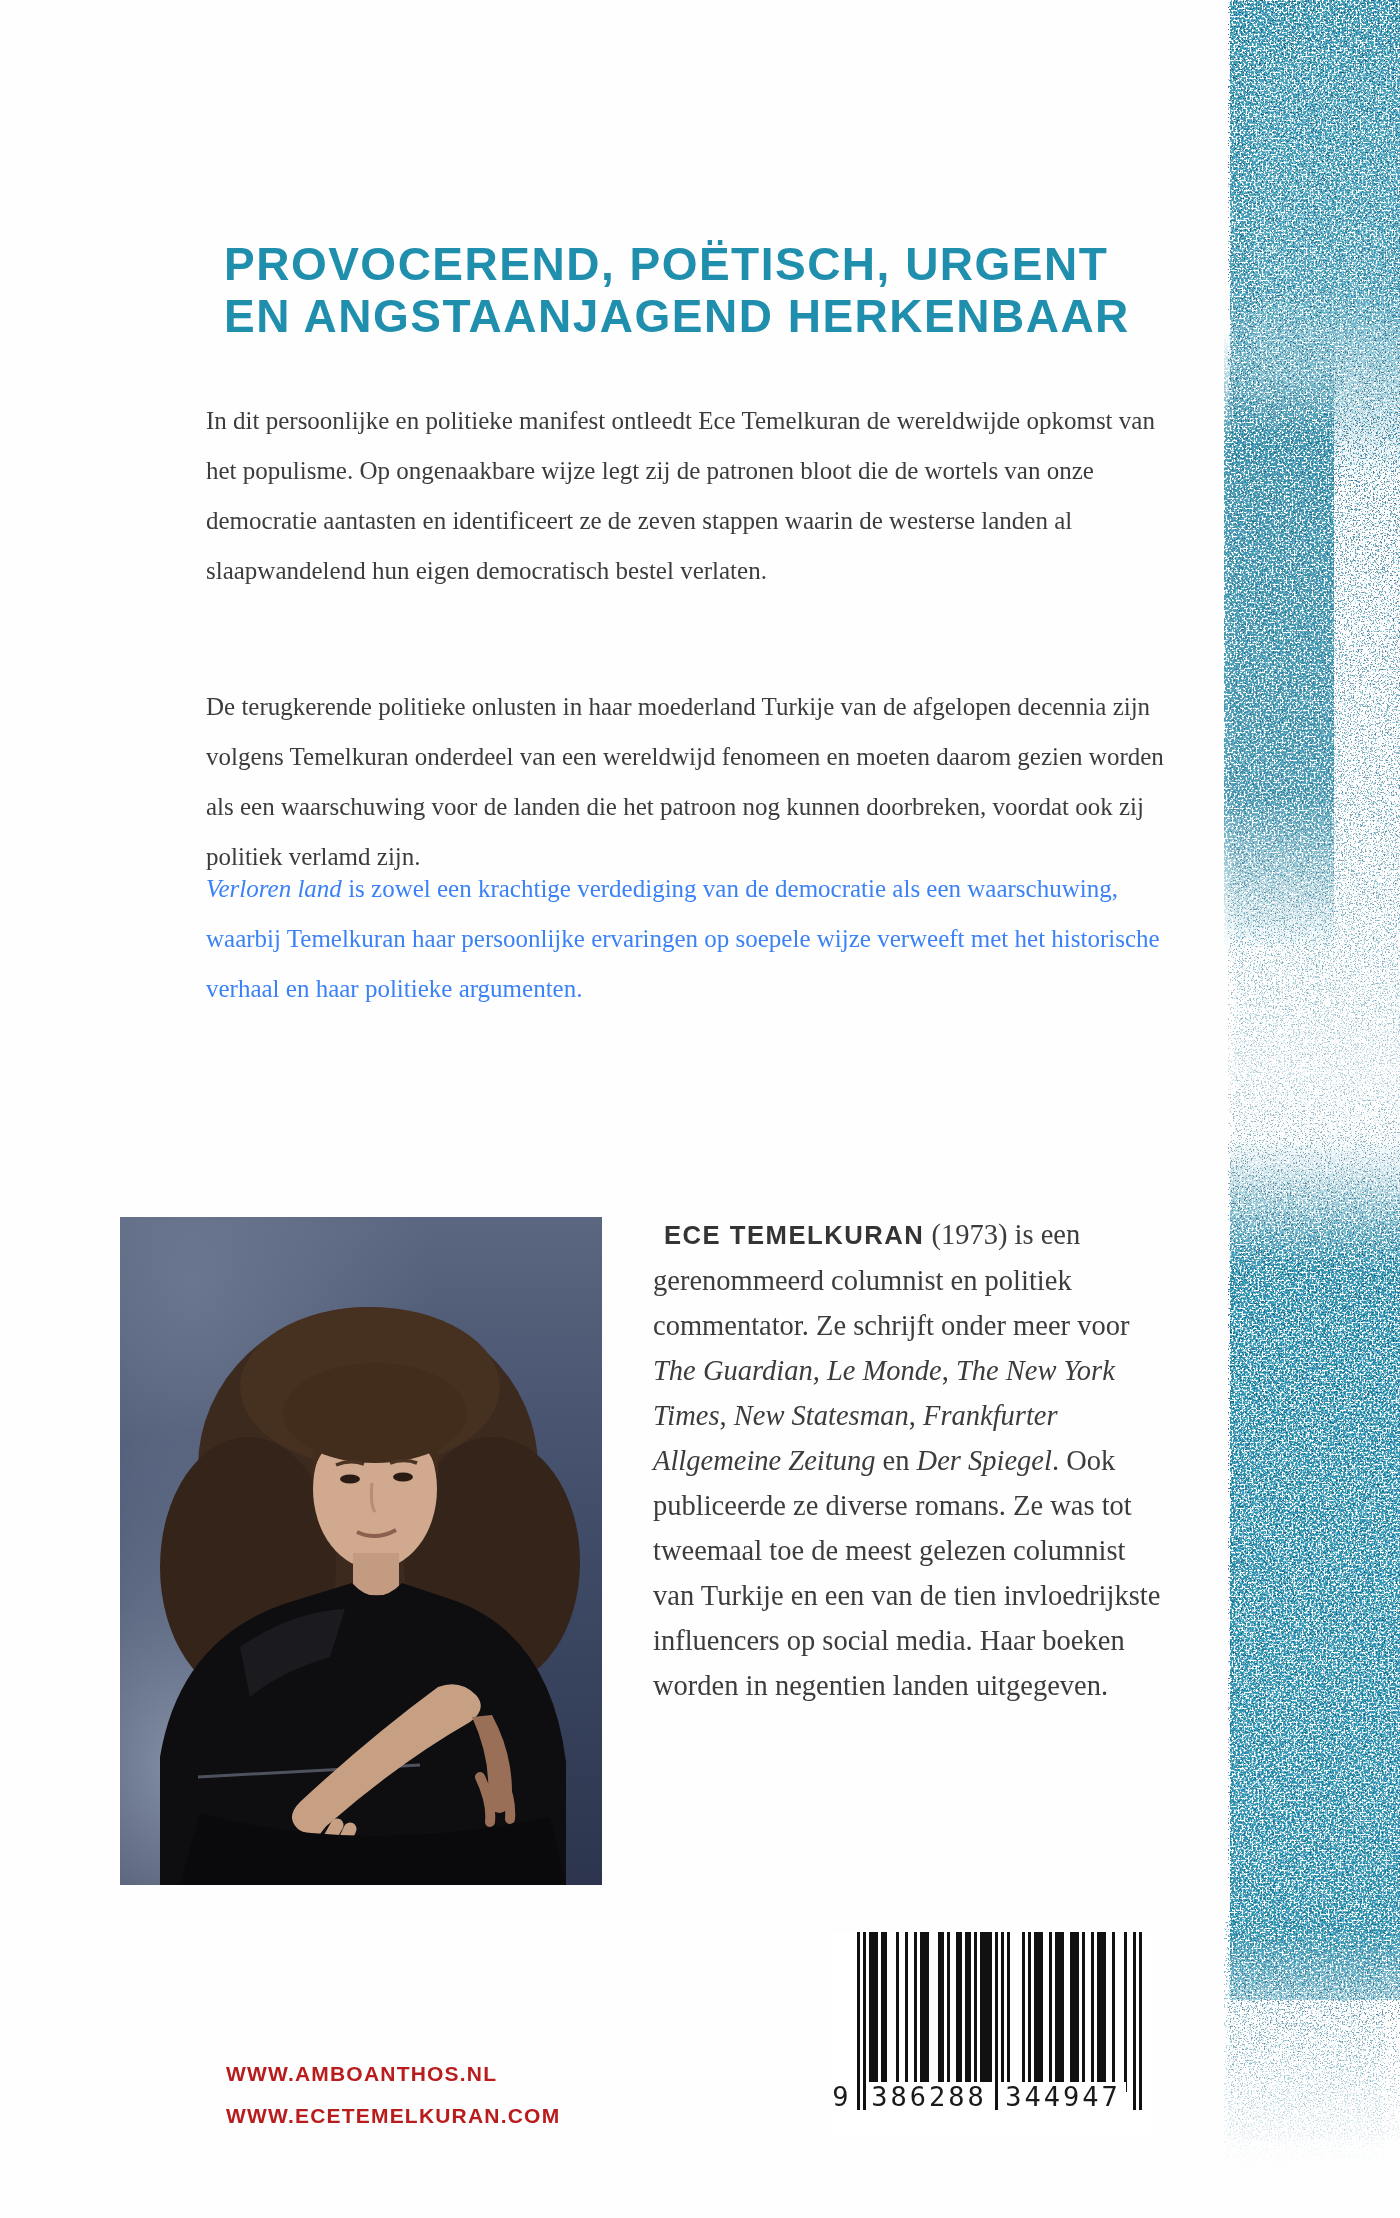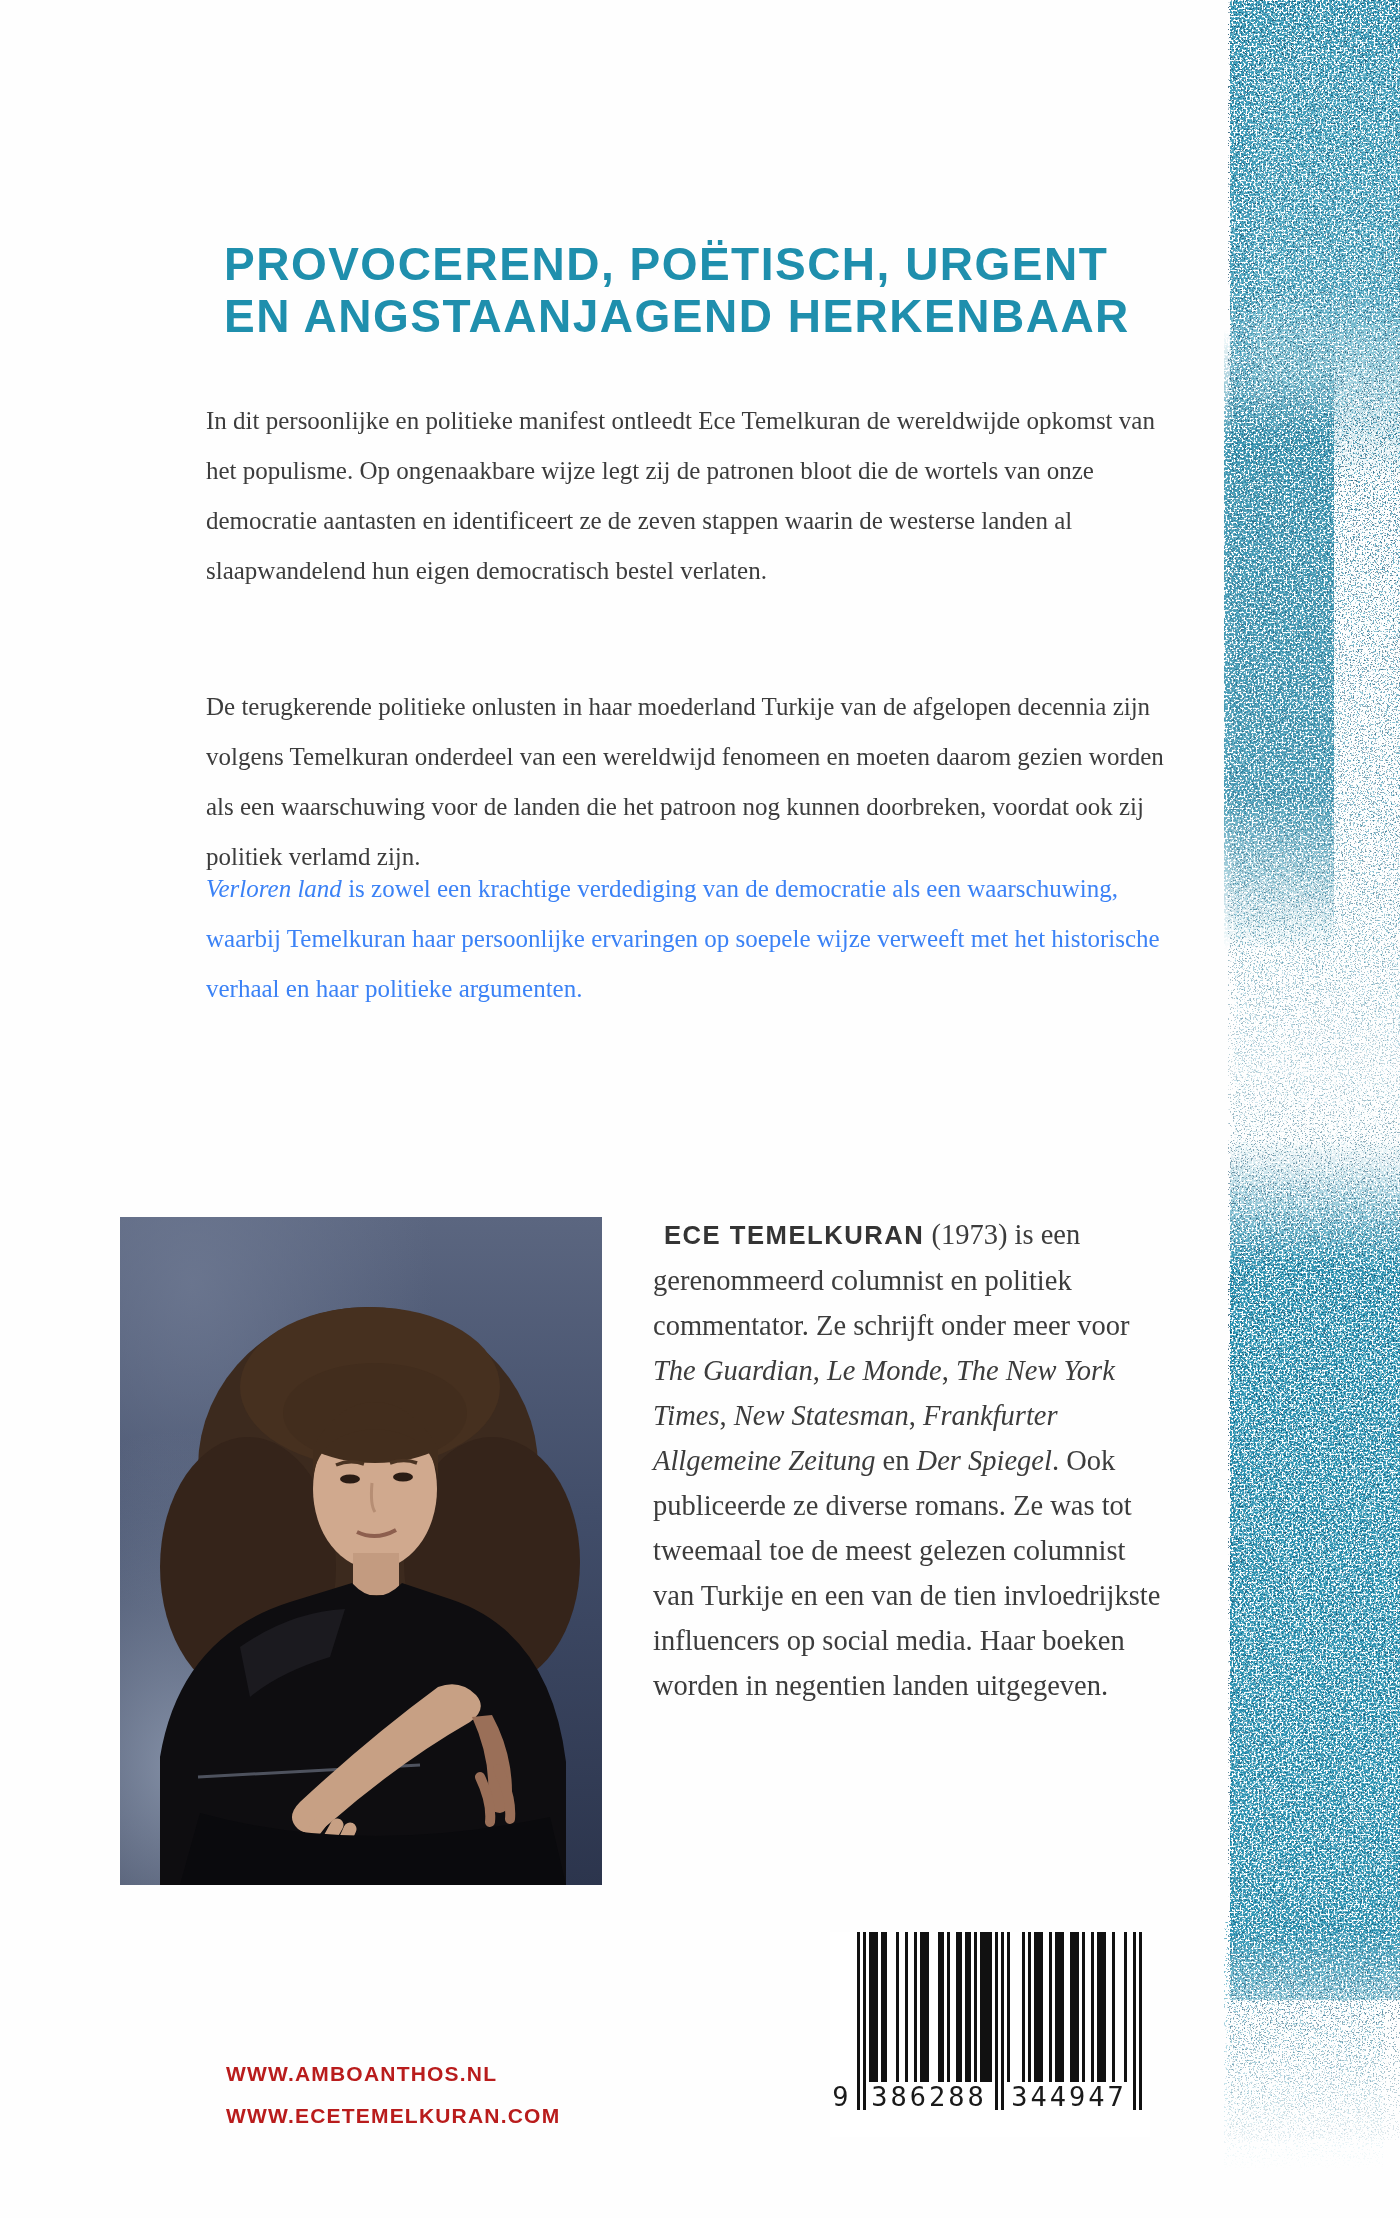--- a/index.html
+++ b/index.html
@@ -41,21 +41,21 @@
   #barcode{left:830px;top:1932px;width:320px;height:205px;background:#ffffff;}
   #barcode-bars{position:absolute;left:27px;top:0;}
   .bc-digits{
     position:absolute;top:150px;height:30px;background:#ffffff;
     font-family:"DejaVu Sans Mono","Liberation Mono",monospace;
     font-size:27px;line-height:30px;color:#1a1a1a;letter-spacing:3px;
     text-align:center;
   }
   #bc-d1{left:0px;width:24px;}
   #bc-d2{left:36px;width:126px;}
-  #bc-d3{left:176px;width:126px;}
+  #bc-d3{left:170px;width:126px;}
   
   .urlline{
     left:226px;
     font-family:"Liberation Sans","DejaVu Sans",sans-serif;
     font-weight:bold;font-size:21px;letter-spacing:1.2px;color:#b91c1c;
   }
   #url1{top:2062px;}
   #url2{top:2104px;}
   
   #spray{right:0;top:0;width:176px;height:2218px;}

